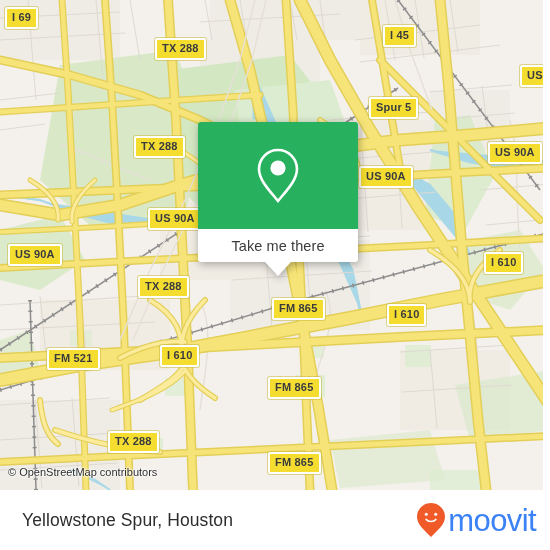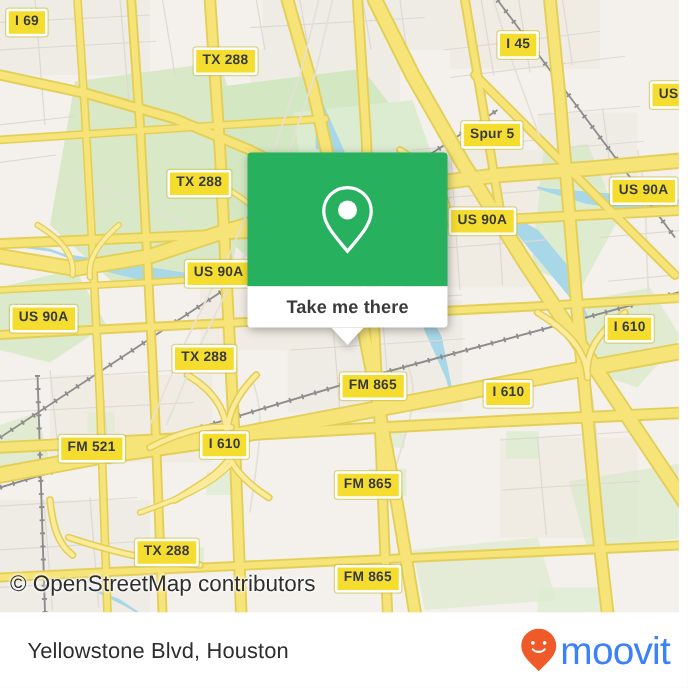--- a/index.html
+++ b/index.html
@@ -44,21 +44,21 @@
     white-space: nowrap;
     box-shadow: 0 0 0 1px rgba(200,185,60,0.55);
     text-shadow: 0 0 1px rgba(255,255,255,0.25);
   }
 
   
   #attribution {
     position: absolute;
     left: 8px;
     bottom: 12px;
-    font-size: 18px;
+    font-size: 11px;
     color: #2e2e2e;
     font-family: "Liberation Sans", sans-serif;
     text-shadow: 0 0 3px #fff, 0 0 3px #fff, 0 0 2px #fff;
     z-index: 40;
   }
 
   
   #popup {
     position: absolute;
     left: 198px;
@@ -75,21 +75,20 @@
     align-items: center;
     justify-content: center;
   }
   #popup-bottom {
     height: 33px;
     background: #ffffff;
     border-radius: 0 0 3px 3px;
     display: flex;
     align-items: center;
     justify-content: center;
-    font-weight: bold;
   }
   #popup-label {
     color: #3b3b3b;
     font-size: 14.5px;
     font-family: "Liberation Sans", sans-serif;
     letter-spacing: 0.1px;
   }
   #popup-arrow {
     position: absolute;
     left: 50%;
@@ -353,21 +352,21 @@
       <g class="mnr2" stroke="#c9c4bb" stroke-width="2">
         <path d="M255 0 L240 60 L215 130 L185 200 L150 270 L120 340"></path>
         <path d="M266 0 L252 60 L228 130 L198 200 L163 270 L133 340"></path>
         <path d="M395 0 L410 50 L432 110"></path>
       </g>
     </svg>
 
     <div id="shield-layer">
         <div class="shield" style="left: 5px; top: 7px;">I 69</div>
         <div class="shield" style="left: 155px; top: 38px;">TX 288</div>
-        <div class="shield" style="left: 398px; top: 25px;">I 45</div>
+        <div class="shield" style="left: 383px; top: 25px;">I 45</div>
         <div class="shield" style="left: 520px; top: 65px;">US 9</div>
         <div class="shield" style="left: 369px; top: 97px;">Spur 5</div>
         <div class="shield" style="left: 134px; top: 136px;">TX 288</div>
         <div class="shield" style="left: 488px; top: 142px;">US 90A</div>
         <div class="shield" style="left: 359px; top: 166px;">US 90A</div>
         <div class="shield" style="left: 148px; top: 208px;">US 90A</div>
         <div class="shield" style="left: 484px; top: 252px;">I 610</div>
         <div class="shield" style="left: 8px; top: 244px;">US 90A</div>
         <div class="shield" style="left: 138px; top: 276px;">TX 288</div>
         <div class="shield" style="left: 272px; top: 298px;">FM 865</div>
@@ -389,21 +388,21 @@
         </svg>
       </div>
       <div id="popup-bottom">
         <span id="popup-label">Take me there</span>
       </div>
       <div id="popup-arrow"></div>
     </div>
   </div>
 
   <div id="bottom-bar">
-    <span id="place-name">Yellowstone Blvd, Houston</span>
+    <span id="place-name">Yellowstone Spur, Houston</span>
     <div id="brand">
       <svg width="30" height="36" viewBox="0 0 30 36">
         <path d="M15 1 C7.3 1 1 7.2 1 14.8 C1 22.5 8.3 28.2 15 35 C21.7 28.2 29 22.5 29 14.8 C29 7.2 22.7 1 15 1 Z" fill="#ef5a28"></path>
         <circle cx="10.3" cy="12.2" r="1.5" fill="#ffffff"></circle>
         <circle cx="19.7" cy="12.2" r="1.5" fill="#ffffff"></circle>
         <path d="M10.2 17.4 C12.2 20.2 17.8 20.2 19.8 17.4" fill="none" stroke="#ffffff" stroke-width="1.7" stroke-linecap="round"></path>
       </svg>
       <span id="brand-word">moovit</span>
     </div>
   </div>

